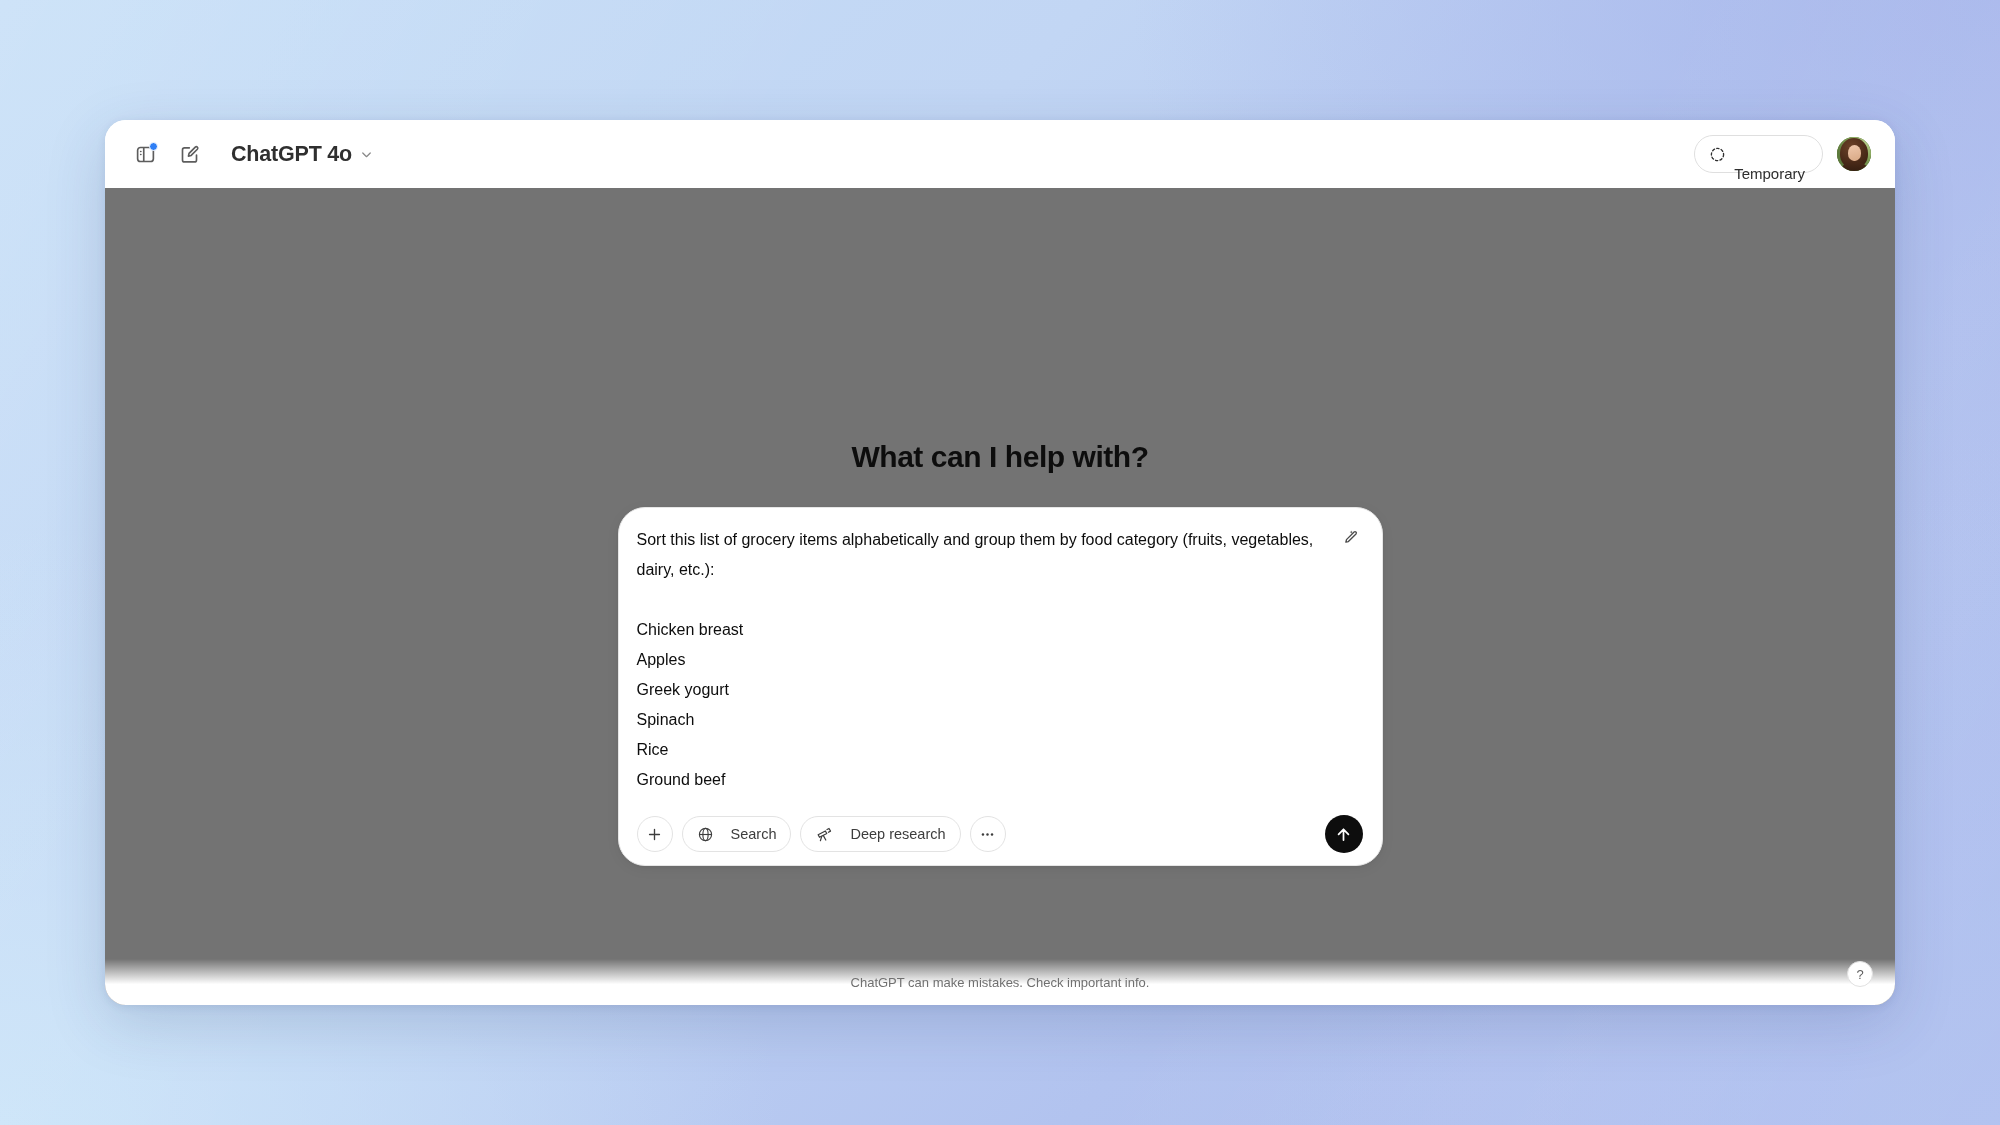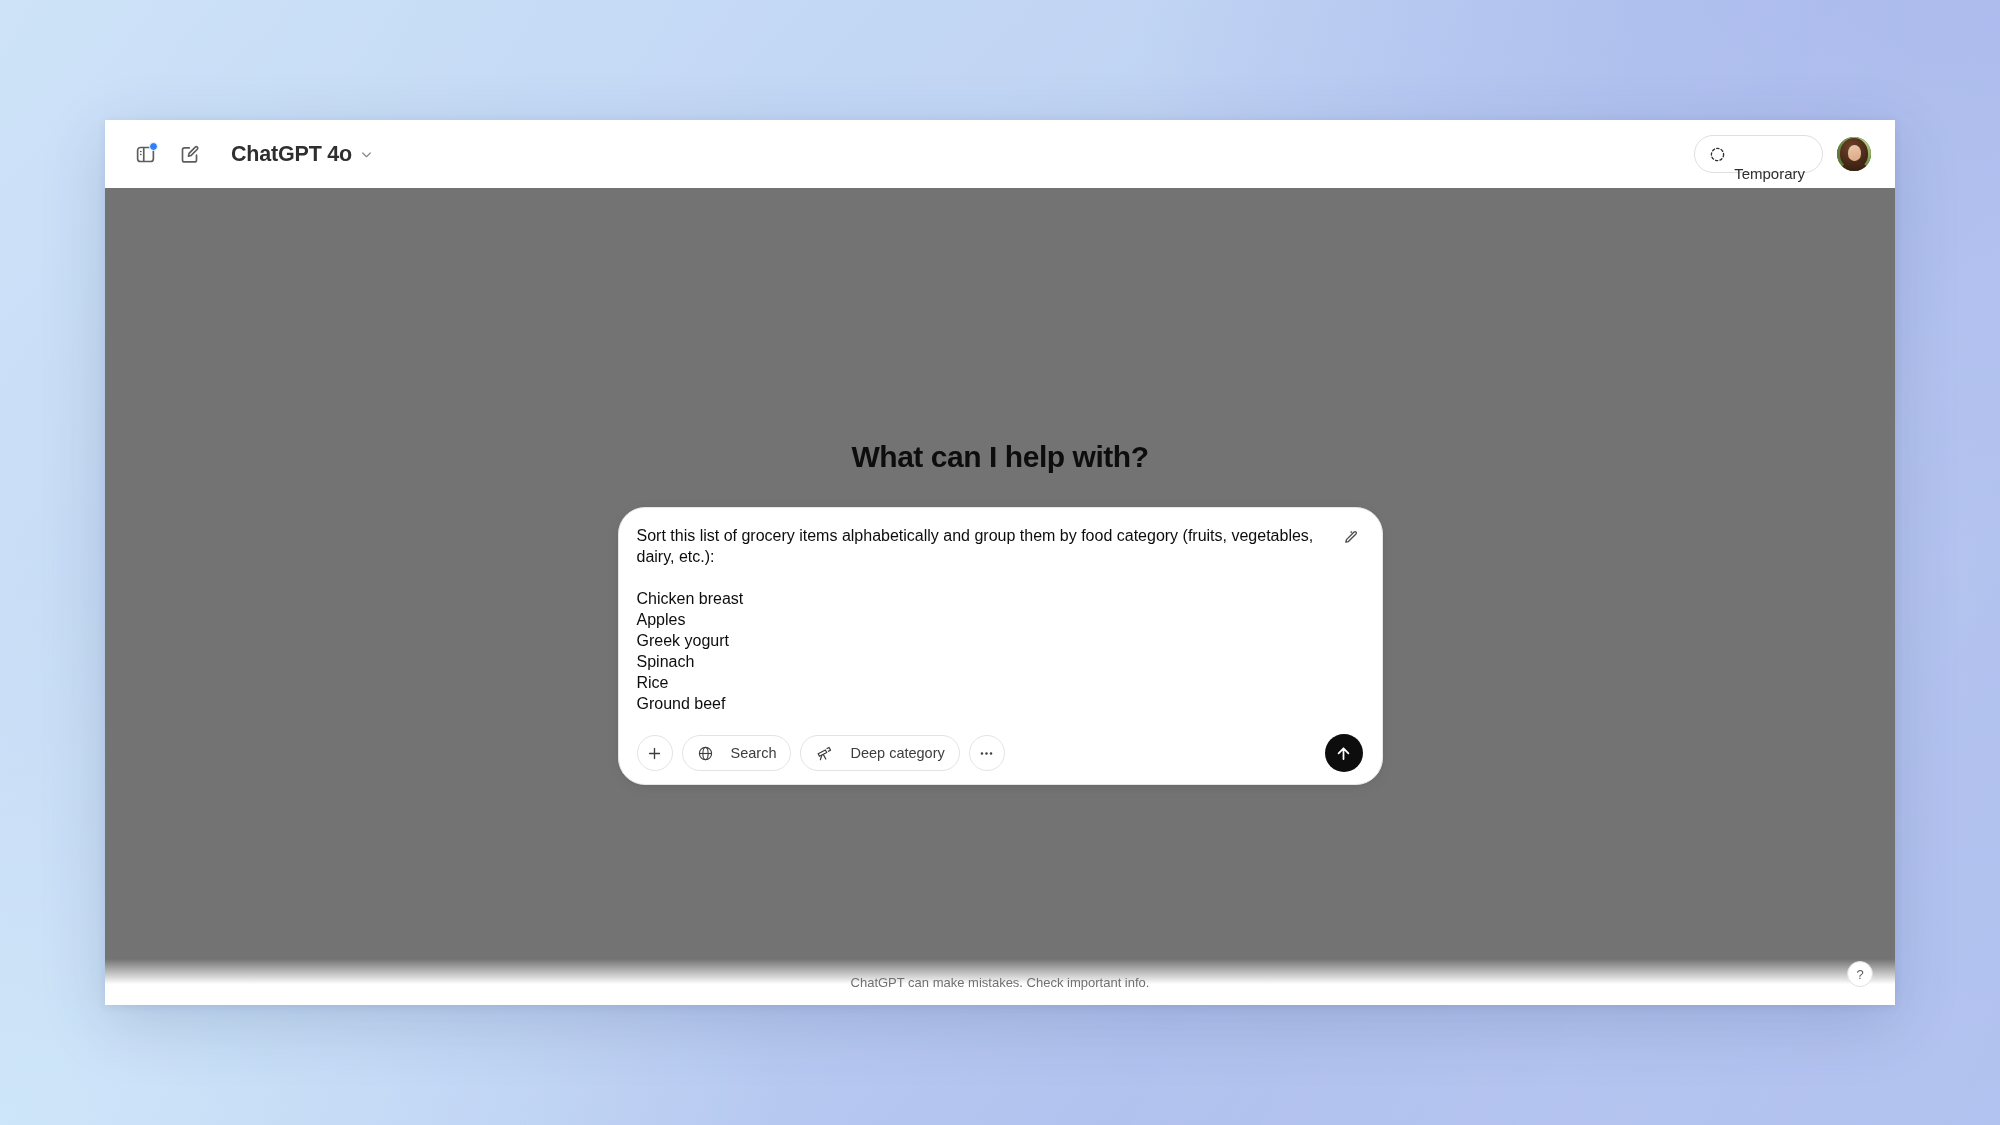--- a/index.html
+++ b/index.html
@@ -40,20 +40,21 @@
     left: 105px;
     top: 120px;
     width: 1790px;
     height: 885px;
     background: #ffffff;
     box-shadow: 0 18px 60px rgba(40, 60, 110, 0.18),
                 0 2px 8px rgba(40, 60, 110, 0.10);
     display: flex;
     flex-direction: column;
     overflow: hidden;
+    border-radius: 21px;
   }
 
   
   .topbar {
     height: 68px;
     flex: 0 0 68px;
     display: flex;
     align-items: center;
     padding: 0 24px 0 20px;
     background: #ffffff;
@@ -210,21 +211,21 @@
 
   .composer-text-row {
     display: flex;
     align-items: flex-start;
     gap: 8px;
   }
 
   .prompt-text {
     flex: 1 1 auto;
     font-size: 16px;
-    line-height: 21px;
+    line-height: 30px;
     color: #0d0d0d;
     white-space: pre-wrap;
     word-break: break-word;
     padding-right: 2px;
     outline: none;
     min-height: 24px;
   }
 
   .magic-edit-btn {
     flex: 0 0 auto;
@@ -418,21 +419,21 @@
             </svg>
             <span>Search</span>
           </button>
 
           <button class="pill">
             <svg width="18" height="18" viewBox="0 0 24 24" fill="none">
               <path d="M4.2 13.1l9.6-5.2 1.9 3.4-9.7 5.1-1.8-3.3z" stroke="#3d3d3d" stroke-width="1.6" stroke-linejoin="round"></path>
               <path d="M15.4 6.4l3.3-1.8 2 3.6-3.4 1.8" stroke="#3d3d3d" stroke-width="1.6" stroke-linejoin="round"></path>
               <path d="M9 15.2L7.2 21M11.2 14.2L14.4 20" stroke="#3d3d3d" stroke-width="1.6" stroke-linecap="round"></path>
             </svg>
-            <span>Deep category</span>
+            <span>Deep research</span>
           </button>
 
           <button class="round-btn">
             <svg width="17" height="17" viewBox="0 0 24 24">
               <circle cx="5.6" cy="12" r="1.75" fill="#3d3d3d"></circle>
               <circle cx="12" cy="12" r="1.75" fill="#3d3d3d"></circle>
               <circle cx="18.4" cy="12" r="1.75" fill="#3d3d3d"></circle>
             </svg>
           </button>
 

